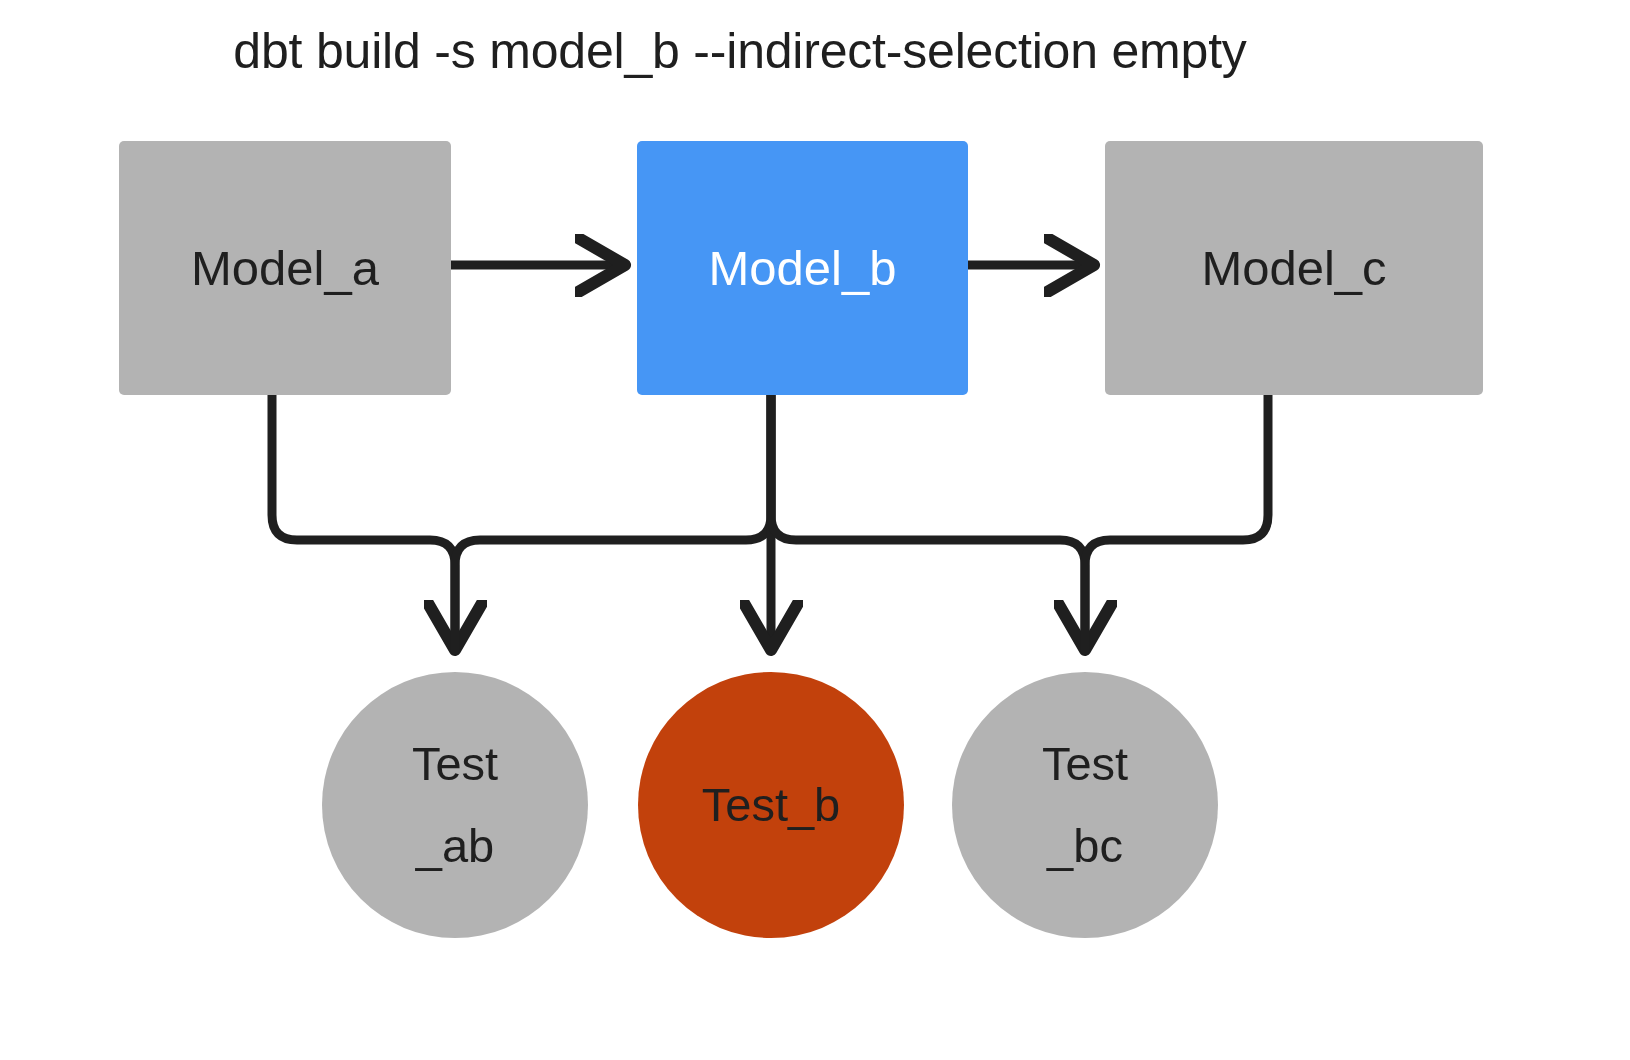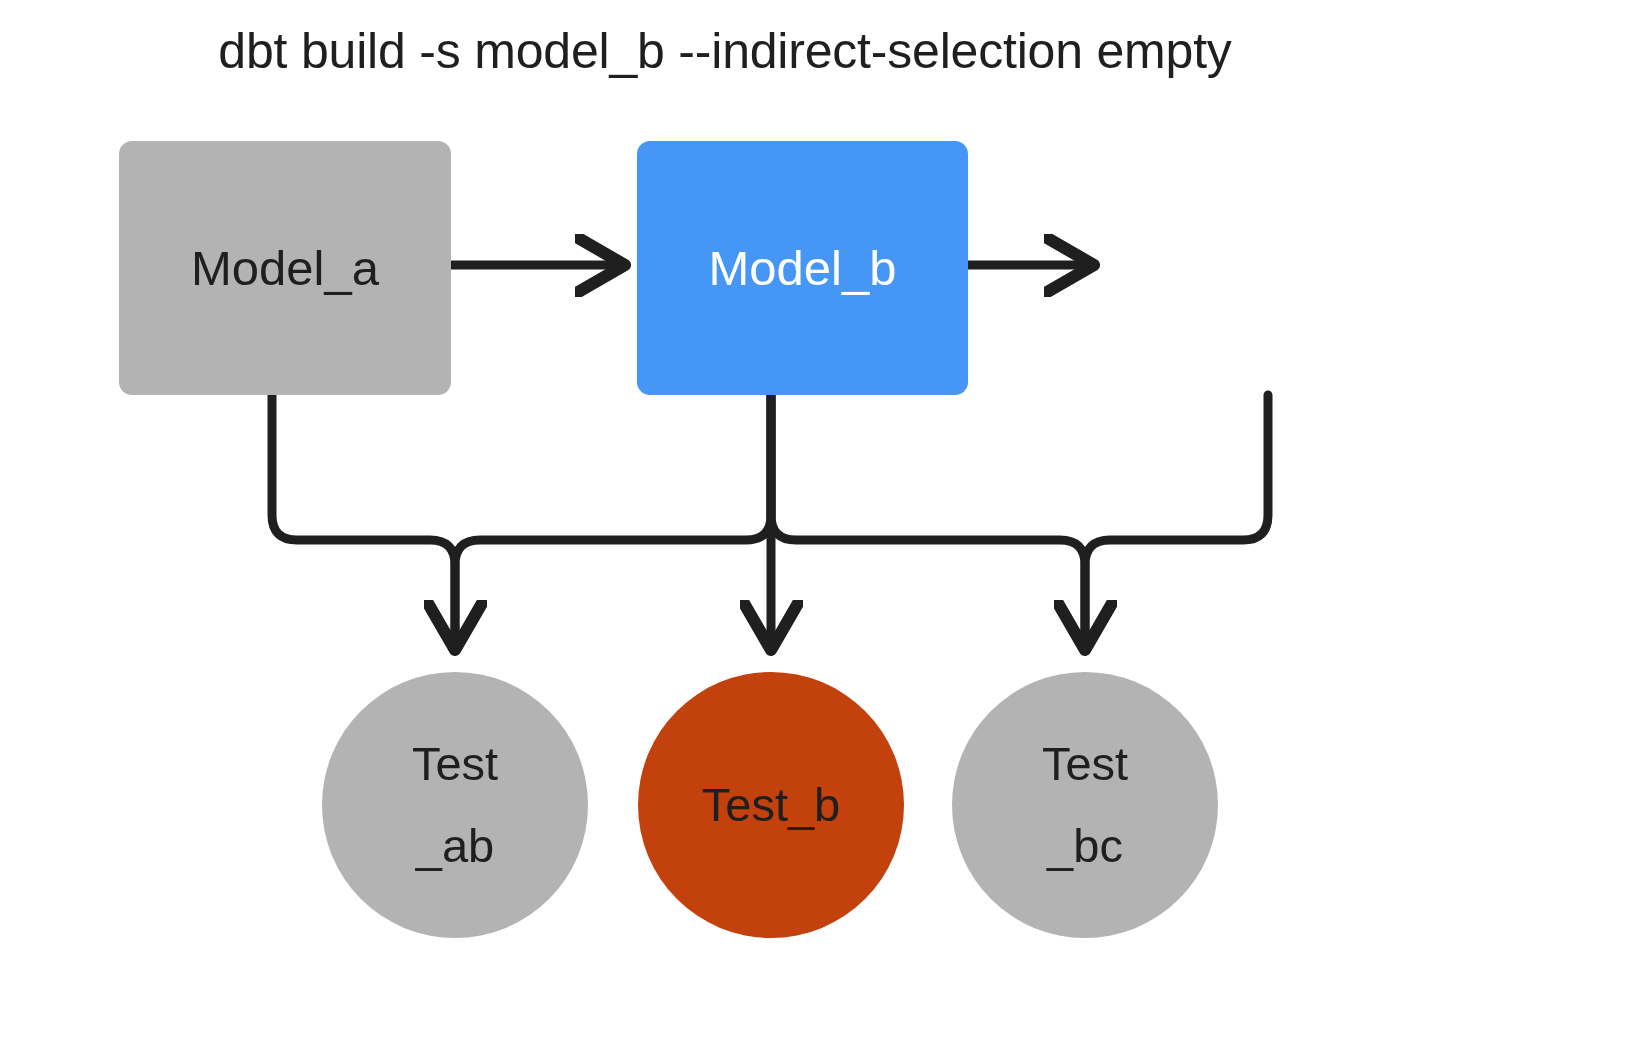--- a/index.html
+++ b/index.html
@@ -28,24 +28,25 @@
   .title {
     position: absolute;
     left: 0;
     top: 22px;
     width: 1450px;
     text-align: center;
     font-size: 50px;
     color: #1f1f1f;
     letter-spacing: -0.2px;
     white-space: nowrap;
+    padding-left: 15px;
   }
   .node-box {
     position: absolute;
-    border-radius: 13px;
+    border-radius: 5px;
     display: flex;
     align-items: center;
     justify-content: center;
     font-size: 49px;
     color: #1f1f1f;
     z-index: 2;
   }
   .node-box.accent {
     color: #ffffff;
   }
@@ -96,20 +97,23 @@
   </svg>
 
   <div class="node-box" style="left:119px; top:141px; width:332px; height:254px; background:#b3b3b3;">
     <span>Model_a</span>
   </div>
 
   <div class="node-box accent" style="left:637px; top:141px; width:331px; height:254px; background:#4696f5;">
     <span>Model_b</span>
   </div>
 
+  <div class="node-box" style="left:1105px; top:141px; width:378px; height:254px; background:#b3b3b3;">
+    <span>Model_c</span>
+  </div>
 
   <div class="node-circle" style="left:322px; top:672px; width:266px; height:266px; background:#b3b3b3;">
     <span class="ln">Test</span>
     <span class="ln">_ab</span>
   </div>
 
   <div class="node-circle" style="left:638px; top:672px; width:266px; height:266px; background:#c2410c;">
     <span class="ln">Test_b</span>
   </div>
 

